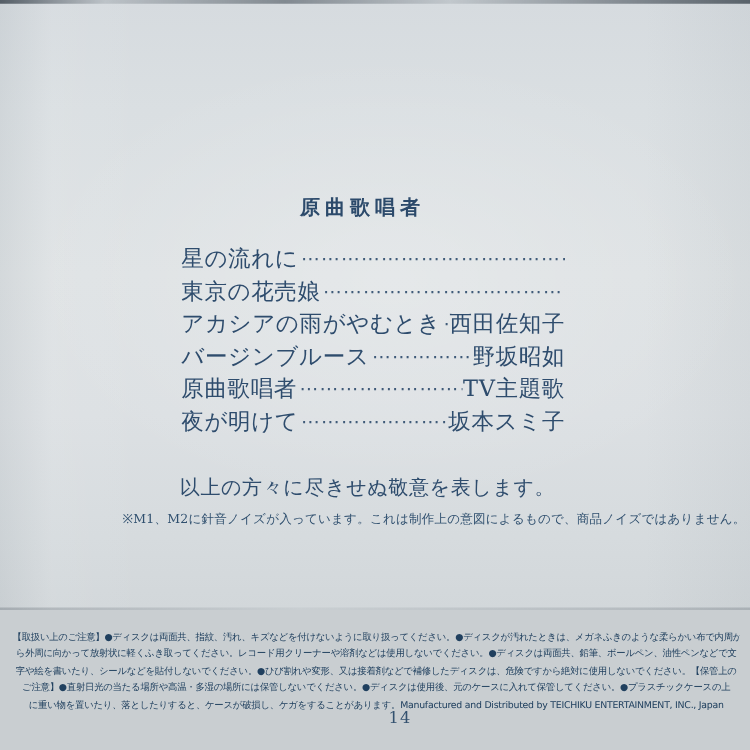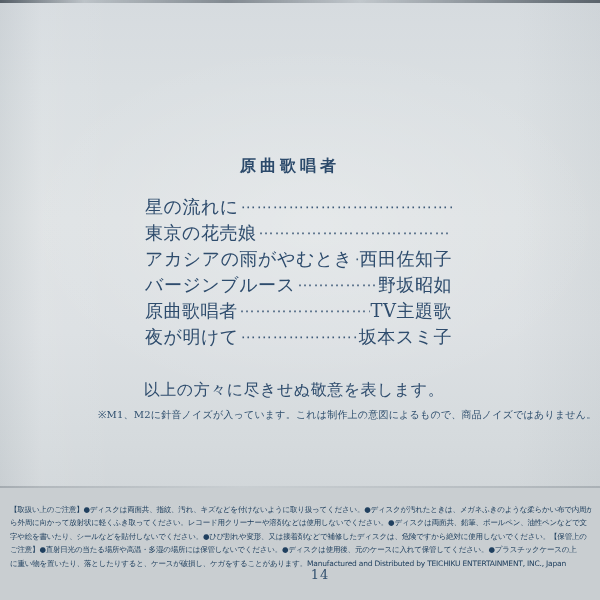--- a/index.html
+++ b/index.html
@@ -50,20 +50,21 @@
   }
   .note{
     position:absolute;left:77px;font-size:10px;letter-spacing:0.2px;
     color:#30506f;white-space:nowrap;margin-left:21px;
   }
   .note1{top:407px;}
   .note2{top:430px;}
   .fineprint{
     position:absolute;top:503px;left:10px;width:582px;
     color:#20405f;
+    text-align:center;
   }
   .fineprint .fp-line{
     font-family:"DejaVu Sans","Liberation Sans",sans-serif;
     font-size:7.5px;line-height:13.4px;letter-spacing:-0.2px;
     white-space:nowrap;overflow:hidden;
   }
   .pagenum{
     position:absolute;top:567px;left:0;width:600px;text-align:center;
     font-size:13px;letter-spacing:1px;color:#33516f;padding-left:20px;
   }

